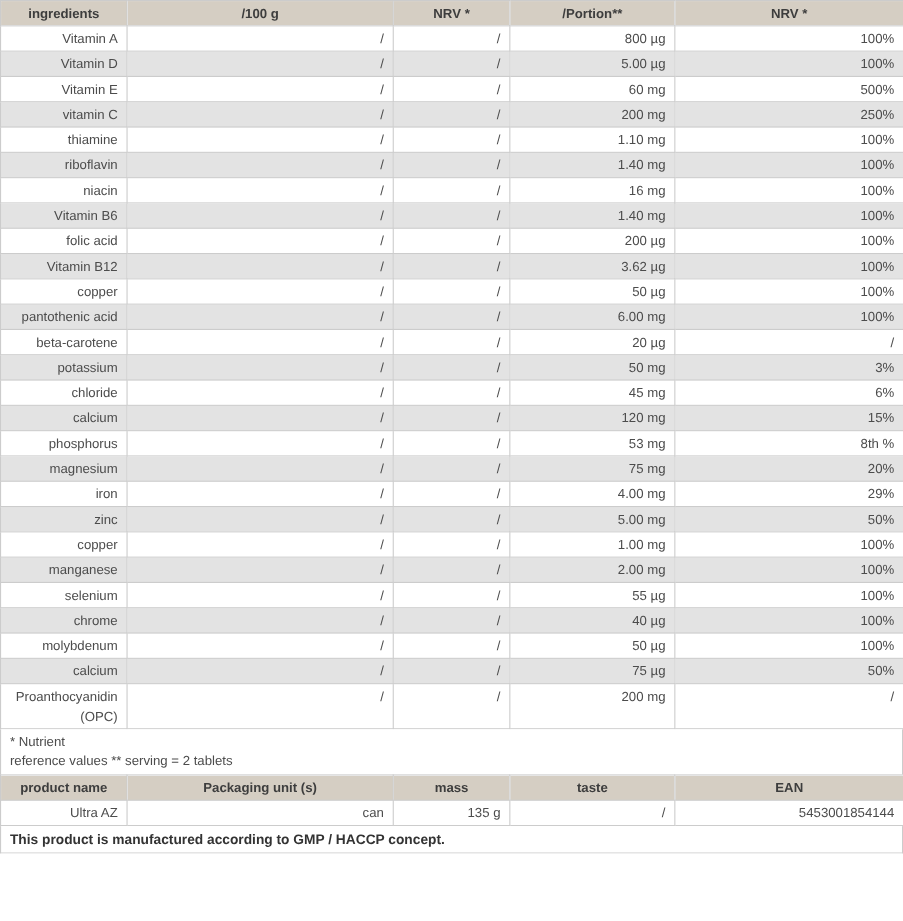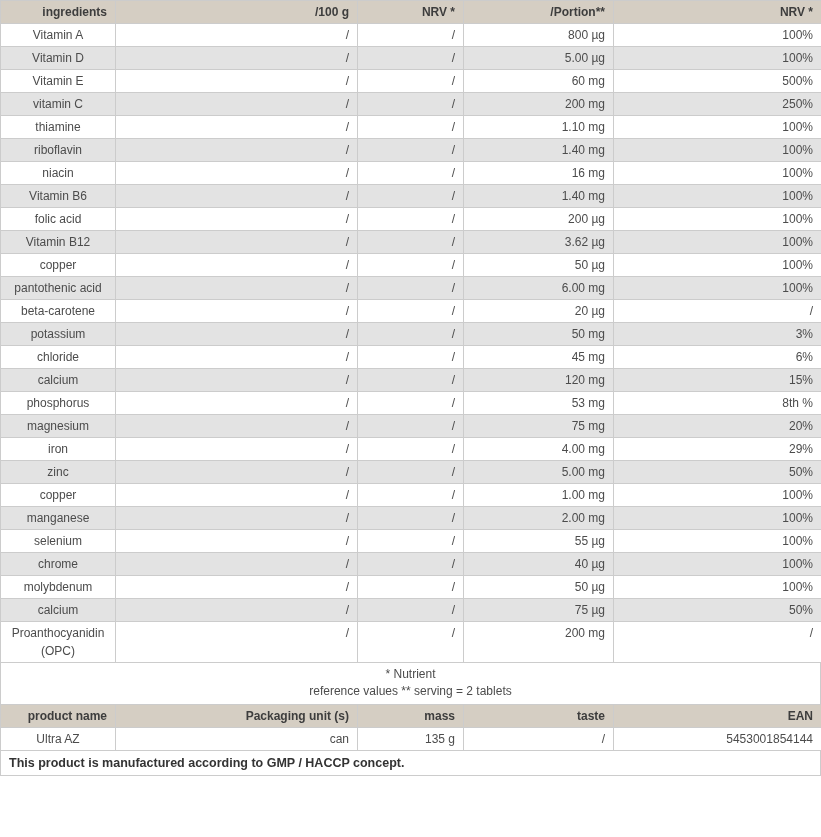--- a/index.html
+++ b/index.html
@@ -22,35 +22,33 @@
     padding: 2px 8px;
     line-height: 18px;
     vertical-align: top;
     overflow: hidden;
     white-space: normal;
   }
   thead th {
     background: #d5cec3;
     color: #3d3d3d;
     font-weight: bold;
-    text-align: right;
-  }
-  thead th.c0 { text-align: right; }
+  }
+  thead th.c0 { text-align: center; }
   td { text-align: right; background: #ffffff; }
-  td.c0 { text-align: center; }
+  td.c0 { text-align: right; }
   tbody tr:nth-child(even) td { background: #e3e3e3; }
 
   .footnote {
     border-left: 1px solid #cccccc;
     border-right: 1px solid #cccccc;
     background: #ffffff;
     padding: 3px 8px 4px 8px;
     line-height: 17px;
     color: #4c4c4c;
-    text-align: center;
   }
 
   .gmp-note {
     border: 1px solid #cccccc;
     border-top: 0;
     background: #ffffff;
     padding: 4px 8px;
     line-height: 16px;
     font-weight: bold;
     color: #333333;

